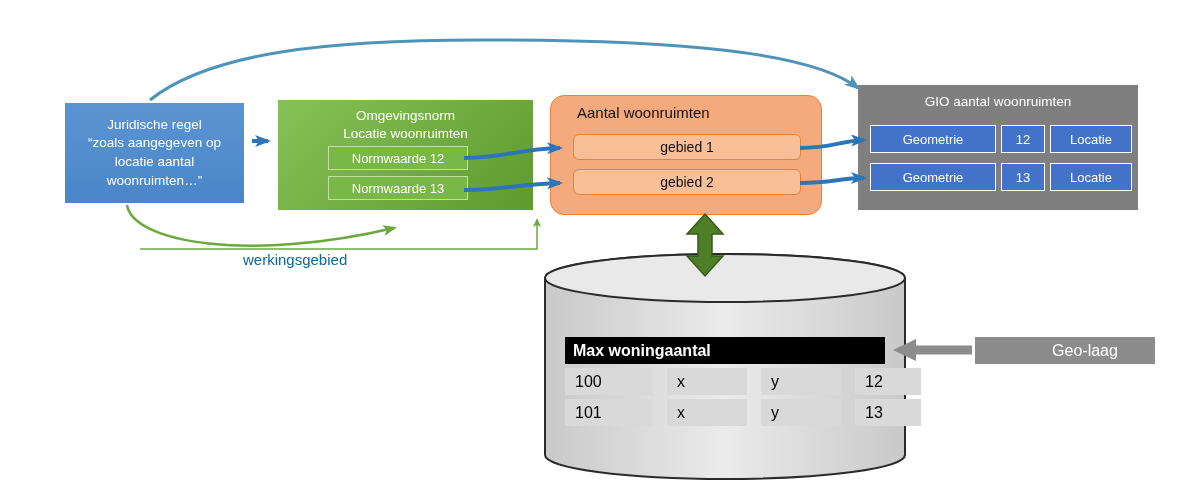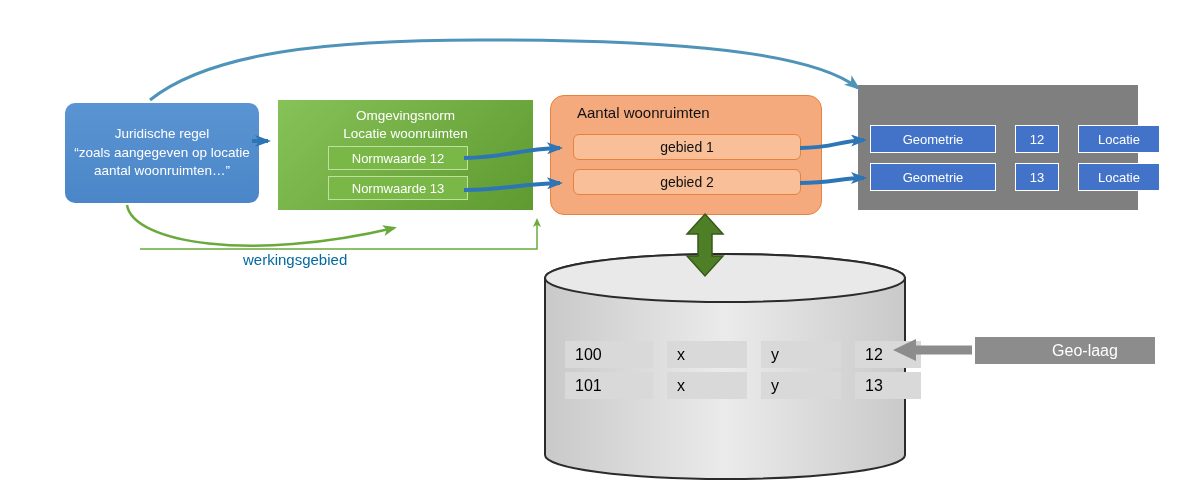--- a/index.html
+++ b/index.html
@@ -5,24 +5,24 @@
   html,body{margin:0;padding:0;background:#fff;}
   .canvas{position:relative;width:1200px;height:491px;background:#fff;overflow:hidden;
           font-family:"Liberation Sans",sans-serif;}
   .layer{position:absolute;left:0;top:0;width:1200px;height:491px;}
   .layer.cyl{z-index:1;}
   .layer.arrows{z-index:30;pointer-events:none;}
 
   .box{position:absolute;box-sizing:border-box;}
 
   
-  .blue-box{left:65px;top:103px;width:194px;height:100px;z-index:10;
+  .blue-box{left:65px;top:103px;width:179px;height:100px;z-index:10;
             background:linear-gradient(180deg,var(--blue-box-light,#5b94d2),var(--blue-box,#4a86c8));
             color:#fff;display:flex;align-items:center;justify-content:center;
-            text-align:center;font-size:13.5px;line-height:1.38;padding:4px;border-radius:10px;}
+            text-align:center;font-size:13.5px;line-height:1.38;padding:4px;}
   .blue-box .txt{white-space:pre-line;}
 
   
   .green-box{left:278px;top:100px;width:255px;height:110px;z-index:10;
              background:linear-gradient(135deg,var(--green-box-light,#86c257),var(--green-box-dark,#5f9a31));}
   .green-title{color:#fff;text-align:center;padding-top:7px;font-size:13.5px;line-height:1.35;white-space:pre-line;}
   .norm{position:absolute;left:50px;width:140px;height:24px;box-sizing:border-box;
         background:var(--green-inner,#79b747);border:1px solid #bfe0a0;color:#fff;
         display:flex;align-items:center;justify-content:center;font-size:13px;}
   .norm1{top:46px;} .norm2{top:76px;}
@@ -32,21 +32,21 @@
               background:var(--orange-fill,#f5aa7e);border:1.5px solid var(--orange-border,#e8813a);}
   .orange-title{padding:8px 0 0 26px;font-size:15px;color:#111;}
   .gebied{position:absolute;left:22px;width:228px;height:26px;box-sizing:border-box;border-radius:6px;
           background:var(--orange-inner,#f8bf98);border:1.2px solid var(--orange-border,#e8813a);
           display:flex;align-items:center;justify-content:center;font-size:14px;color:#111;text-align:center;}
   .gebied1{top:38px;} .gebied2{top:73px;}
 
   
   .gray-box{left:858px;top:85px;width:280px;height:125px;z-index:10;background:var(--gray-box,#7f7f7f);}
   .gio-title{color:#fff;text-align:center;padding-top:9px;font-size:13.5px;}
-  .gio-row{position:absolute;left:12px;display:flex;gap:19px;}
+  .gio-row{position:absolute;left:12px;display:flex;gap:5px;}
   .gio-row.r1{top:40px;} .gio-row.r2{top:78px;}
   .cell{background:var(--cell-blue,#4273c8);border:1.5px solid #fff;color:#fff;height:28px;
         box-sizing:border-box;display:flex;align-items:center;justify-content:center;font-size:13px;}
   .cell.geom{width:126px;} .cell.val{width:44px;} .cell.loc{width:82px;}
 
   .werkingsgebied{position:absolute;left:243px;top:251px;z-index:10;font-size:15px;color:#0369a1;}
 
   
   .db-table{position:absolute;left:565px;top:337px;width:320px;z-index:20;}
   .db-header{background:var(--table-header-bg,#000);color:#fff;font-weight:bold;font-size:16px;
@@ -109,35 +109,37 @@
     <div class="orange-title">Aantal woonruimten</div>
     <div class="gebied gebied1">
       <span>gebied 1</span>
     </div>
     <div class="gebied gebied2">
       <span>gebied 2</span>
     </div>
   </div>
 
   <div class="box gray-box">
+    <div class="gio-title">GIO aantal woonruimten</div>
     <div class="gio-row r1">
       <div class="cell geom">Geometrie</div>
       <div class="cell val">12</div>
       <div class="cell loc">Locatie</div>
     </div>
     <div class="gio-row r2">
       <div class="cell geom">Geometrie</div>
       <div class="cell val">13</div>
       <div class="cell loc">Locatie</div>
     </div>
   </div>
 
   <div class="werkingsgebied">werkingsgebied</div>
 
   <div class="db-table">
+    <div class="db-header">Max woningaantal</div>
     <div class="db-row">
       <div class="db-cell">100</div>
       <div class="db-cell">x</div>
       <div class="db-cell">y</div>
       <div class="db-cell">12</div>
     </div>
     <div class="db-row">
       <div class="db-cell">101</div>
       <div class="db-cell">x</div>
       <div class="db-cell">y</div>

